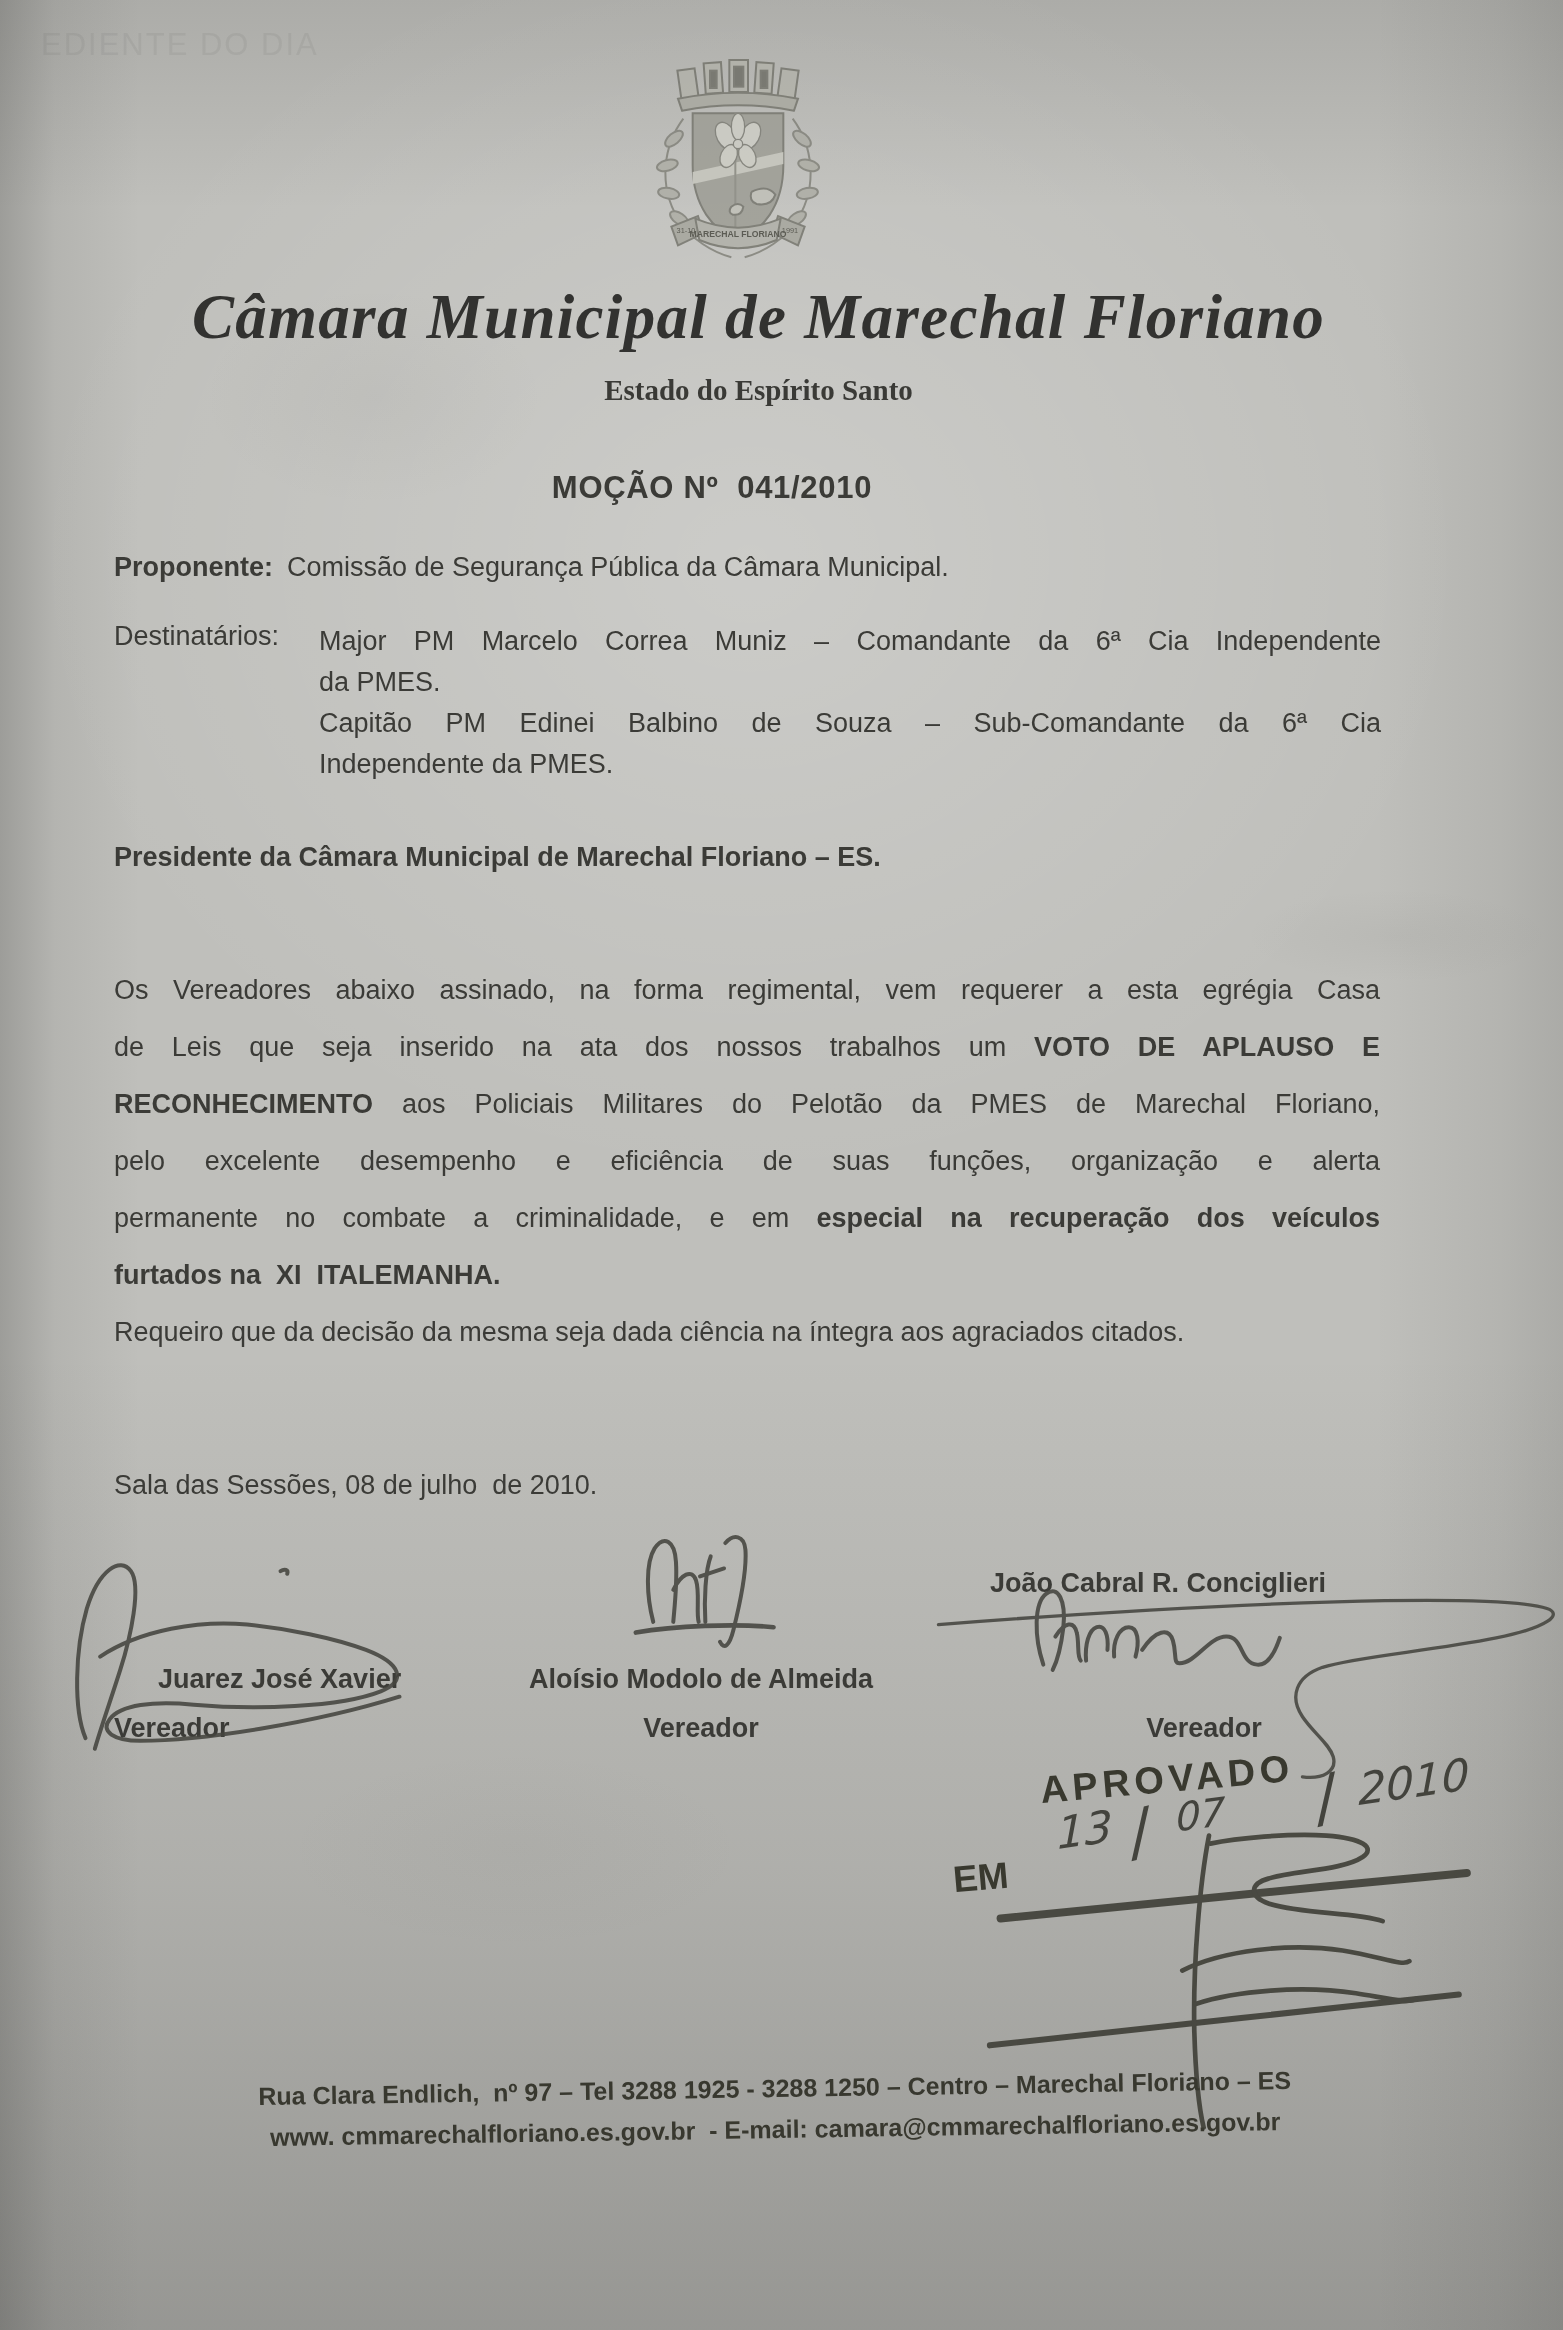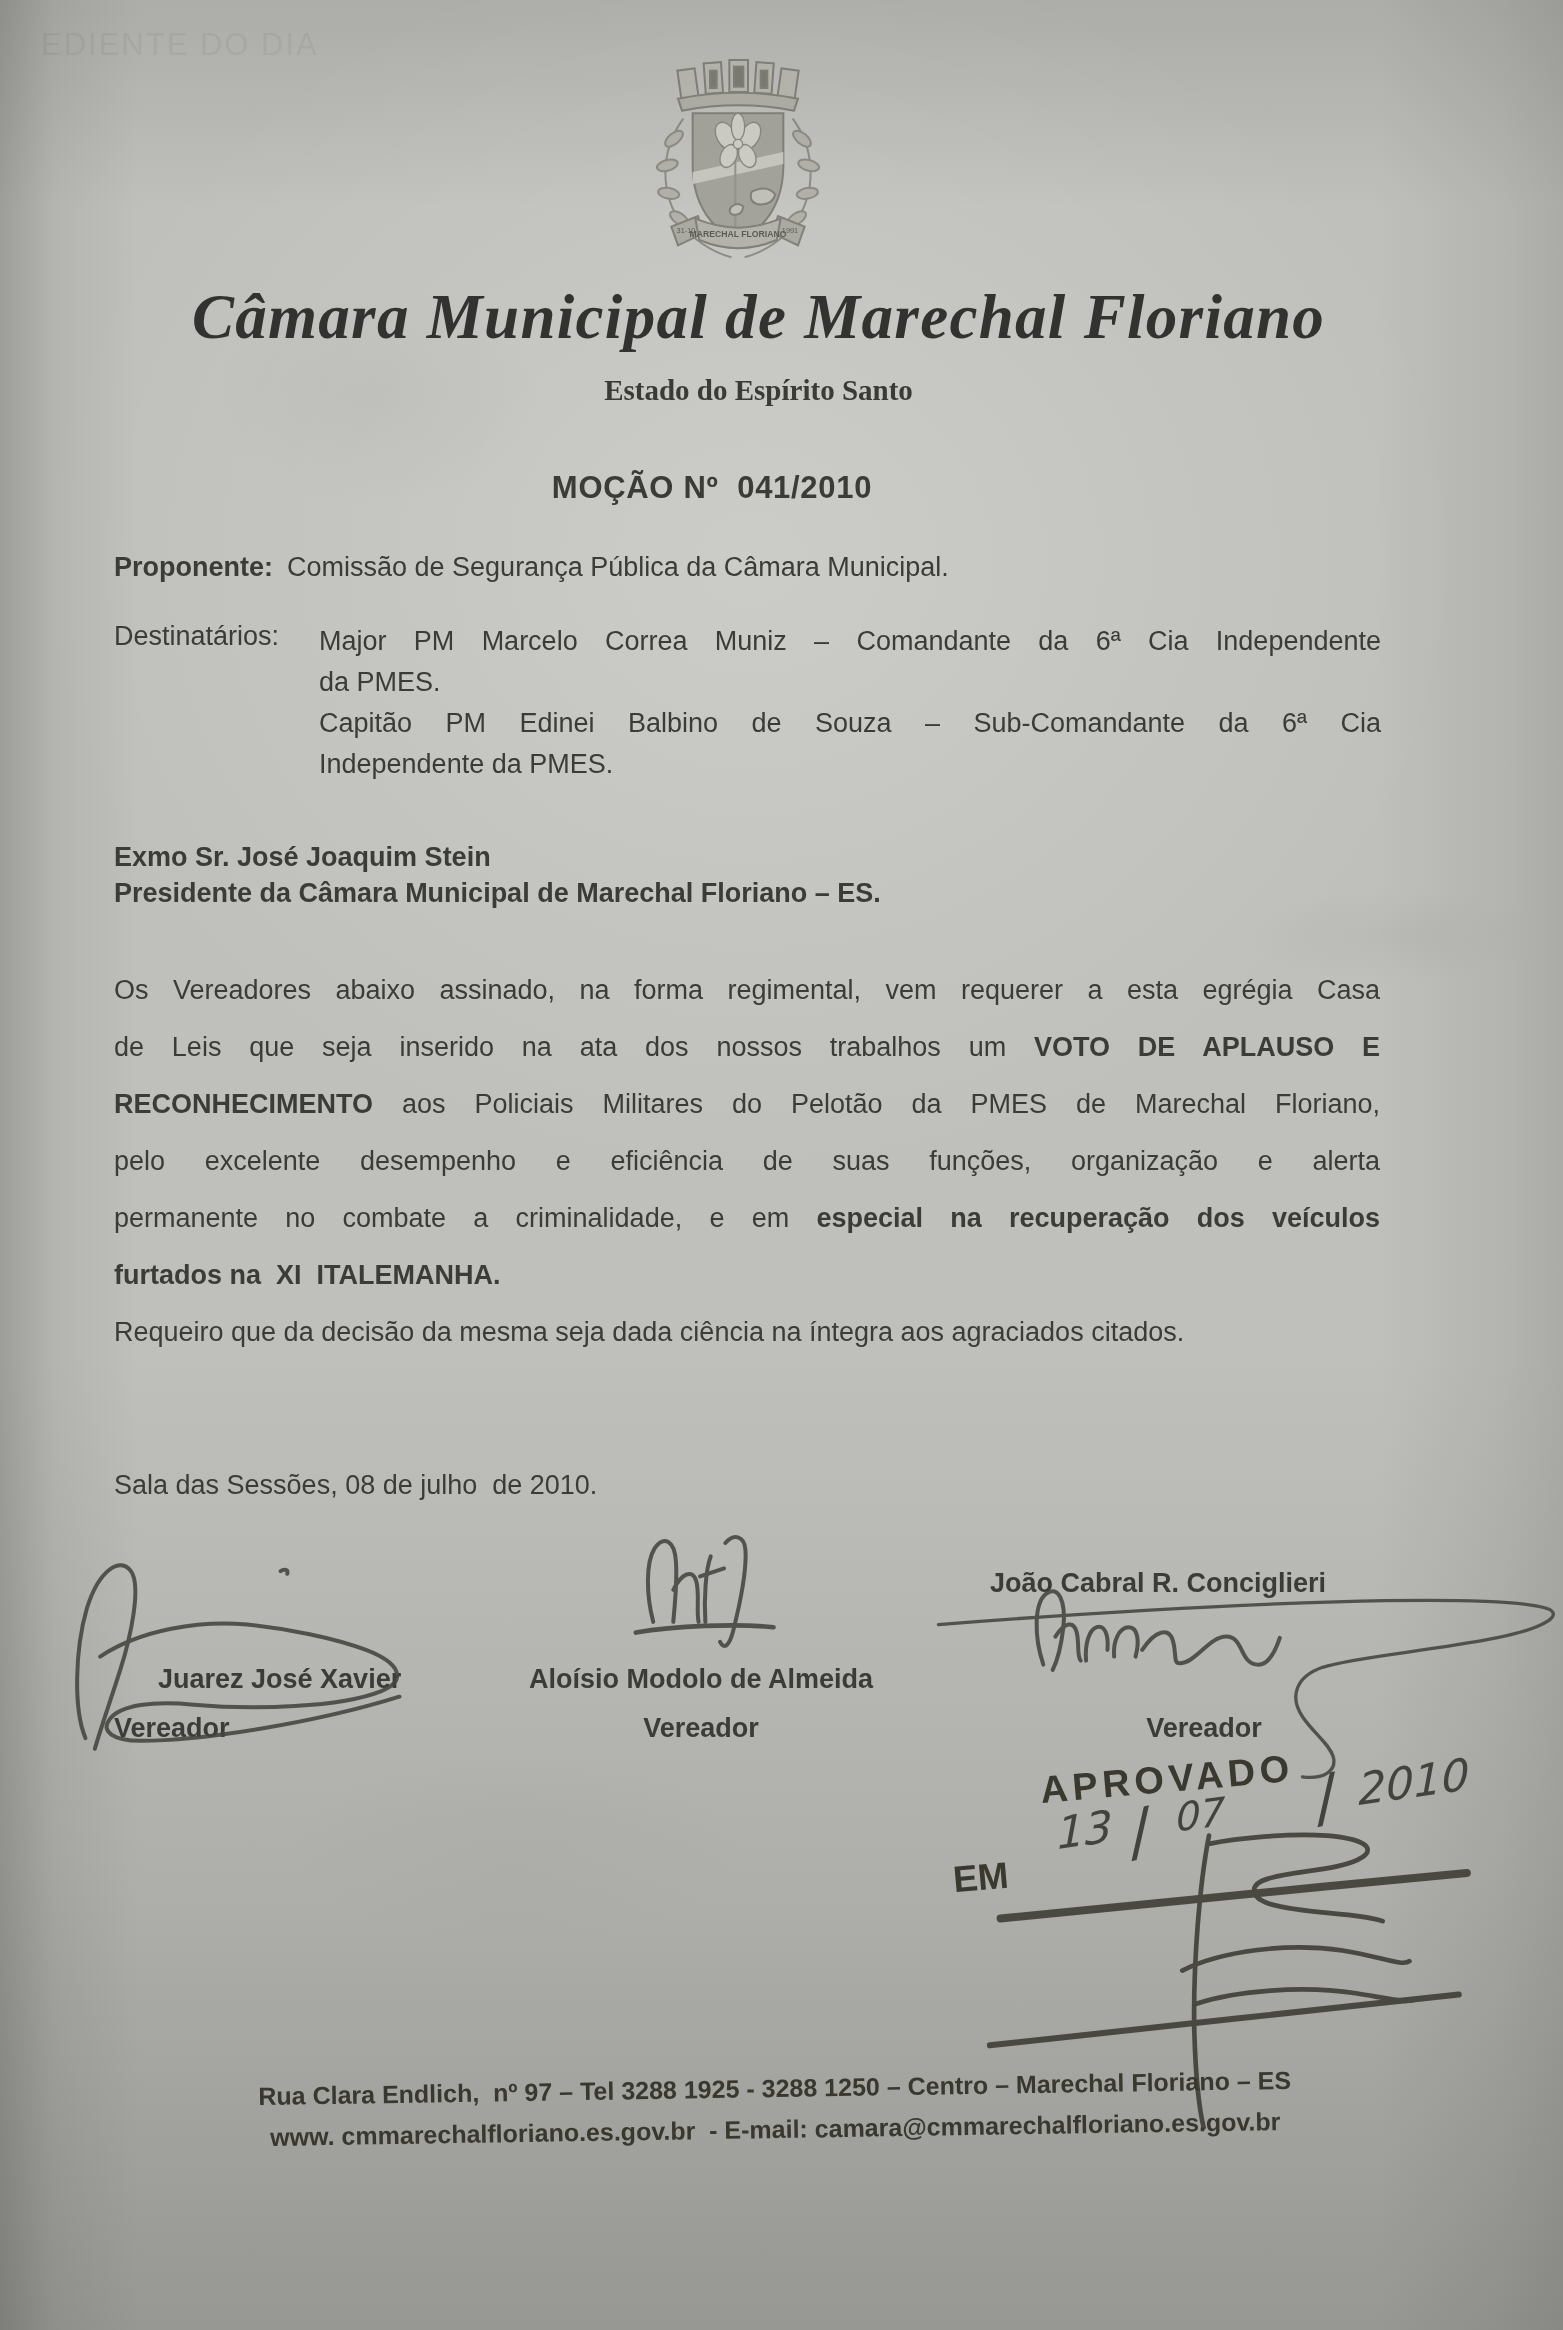--- a/index.html
+++ b/index.html
@@ -161,21 +161,20 @@
 
     <div class="abs dest-label">Destinatários:</div>
     <div class="abs dest-text">
       <span class="dest-line just">Major PM Marcelo Correa Muniz – Comandante da 6ª Cia Independente</span>
       <span class="dest-line">da PMES.</span>
       <span class="dest-line just">Capitão PM Edinei Balbino de Souza – Sub-Comandante da 6ª Cia</span>
       <span class="dest-line">Independente da PMES.</span>
     </div>
 
     <div class="abs addressee">
-      <div>Exmo Sr. José Joaquim Stein</div>
       <div>Presidente da Câmara Municipal de Marechal Floriano – ES.</div>
     </div>
 
     <div class="abs body-block">
       <div class="bodyline just"><span>Os Vereadores abaixo assinado, na forma regimental, vem requerer a esta egrégia Casa</span></div>
       <div class="bodyline just"><span>de Leis que seja inserido na ata dos nossos trabalhos um </span><span class="b">VOTO DE APLAUSO E</span></div>
       <div class="bodyline just"><span class="b">RECONHECIMENTO</span><span> aos Policiais Militares do Pelotão da PMES de Marechal Floriano,</span></div>
       <div class="bodyline just"><span>pelo excelente desempenho e eficiência de suas funções, organização e alerta</span></div>
       <div class="bodyline just"><span>permanente no combate a criminalidade, e em </span><span class="b">especial na recuperação dos veículos</span></div>
       <div class="bodyline"><span class="b">furtados na &nbsp;XI&nbsp; ITALEMANHA.</span></div>

